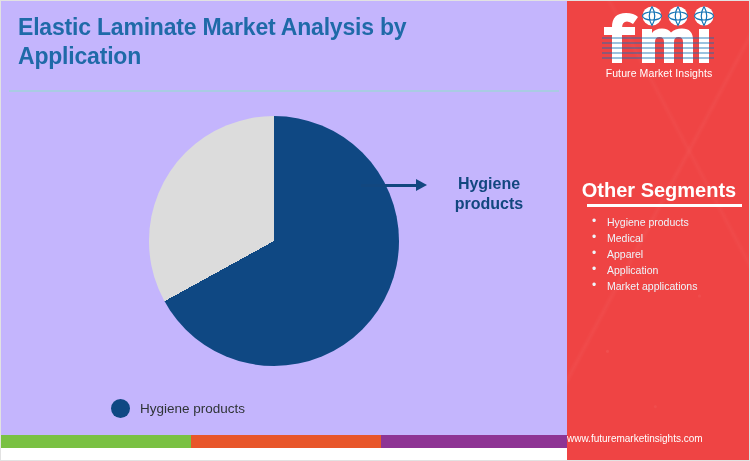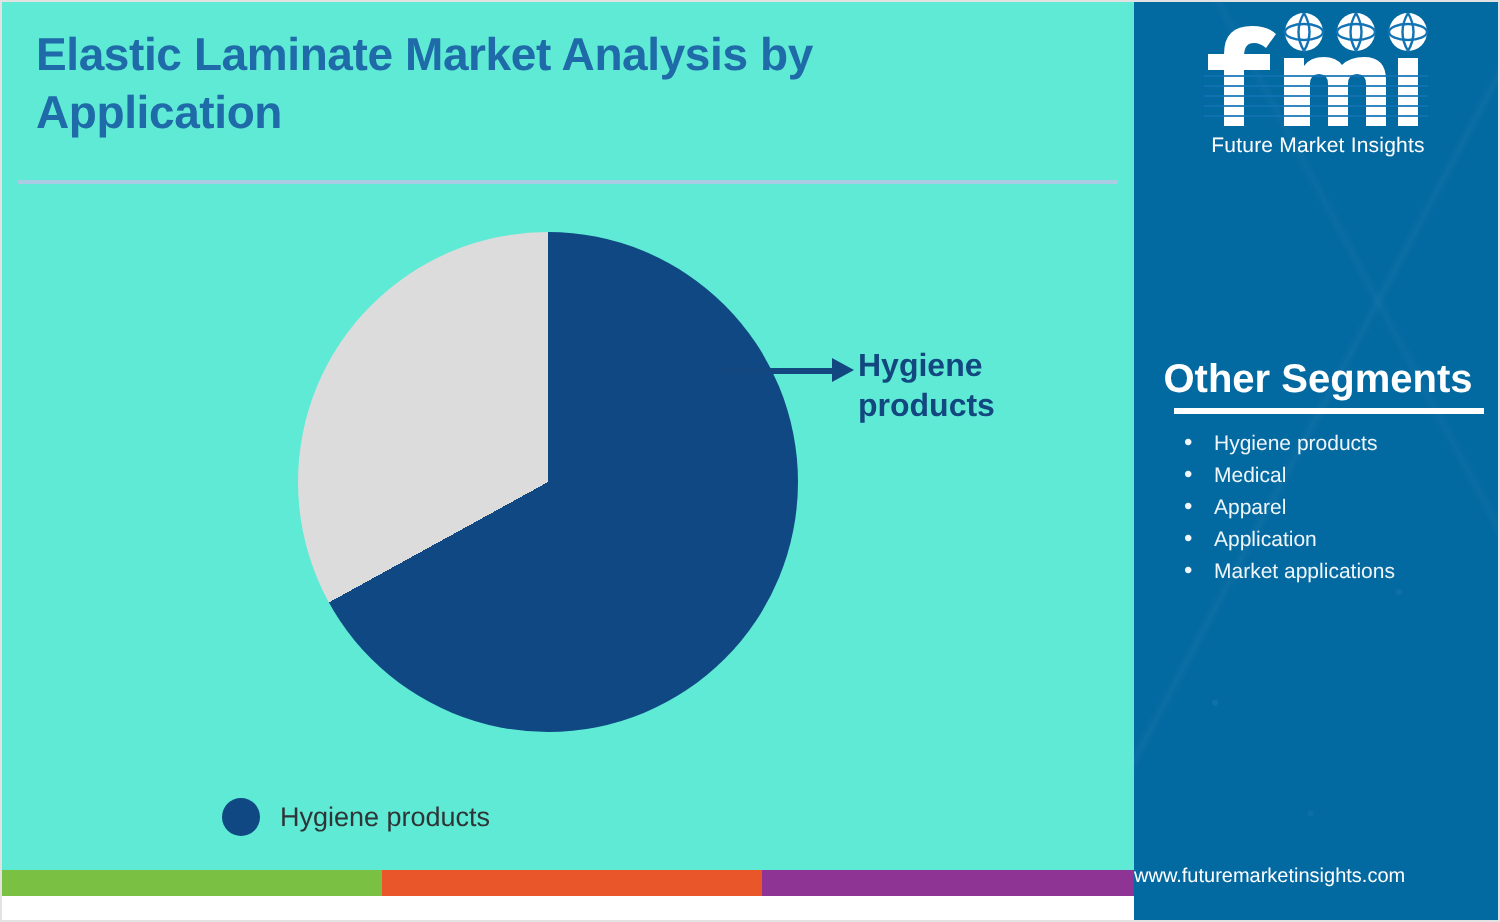--- a/index.html
+++ b/index.html
@@ -21,21 +21,21 @@
     box-sizing: border-box;
     border: 1px solid #e2e2e2;
     overflow: hidden;
   }
 
   
   .left-area {
     position: absolute;
     left: 0; top: 0;
     width: 566px; height: 447px;
-    background: #5eead4;
+    background: #c4b5fd;
   }
   .title {
     position: absolute;
     left: 17px;
     top: 12px;
     width: 430px;
     font-size: 23px;
     font-weight: bold;
     line-height: 1.28;
     color: #1f6aa8;
@@ -84,20 +84,21 @@
   }
   .callout-label {
     position: absolute;
     left: 428px;
     top: 173px;
     width: 120px;
     font-size: 16px;
     font-weight: bold;
     line-height: 1.25;
     color: #12477f;
+    text-align: center;
   }
   .callout-value {
     position: absolute;
     left: 428px;
     top: 222px;
     font-size: 32px;
     font-weight: bold;
     color: #12477f;
     letter-spacing: -0.5px;
   }
@@ -127,21 +128,21 @@
     color: #2f3437;
   }
 
   
   .right-panel {
     position: absolute;
     left: 566px;
     top: 0;
     width: 184px;
     height: 461px;
-    background: #0369a1;
+    background: #ef4444;
     overflow: hidden;
   }
   .panel-texture {
     position: absolute;
     inset: 0;
     opacity: 0.1;
     background-image:
       radial-gradient(circle at 22% 76%, rgba(255,255,255,0.55) 0 1px, transparent 2px),
       radial-gradient(circle at 72% 64%, rgba(255,255,255,0.45) 0 1px, transparent 2px),
       radial-gradient(circle at 48% 88%, rgba(255,255,255,0.4) 0 1px, transparent 2px),

